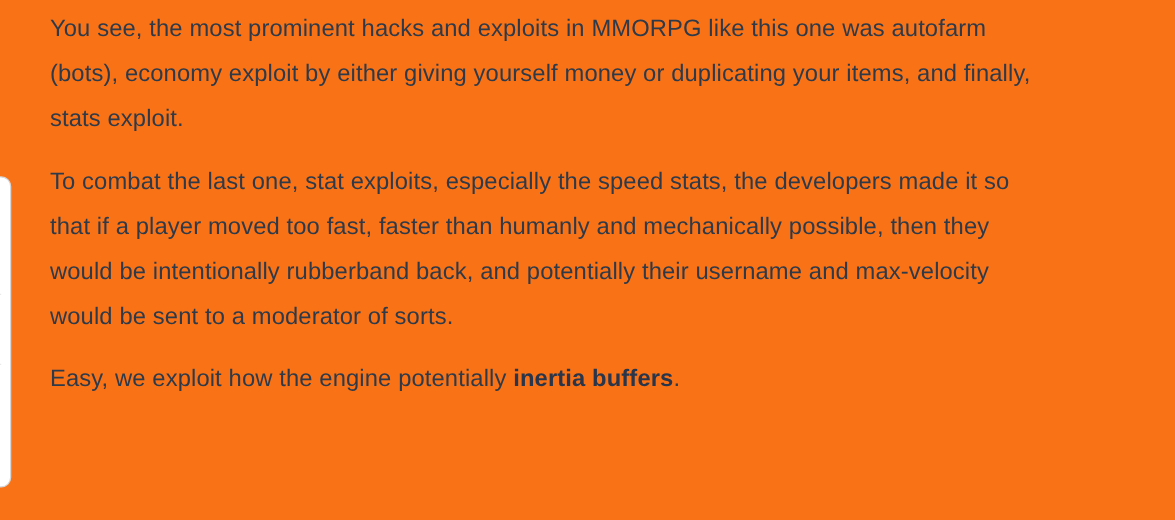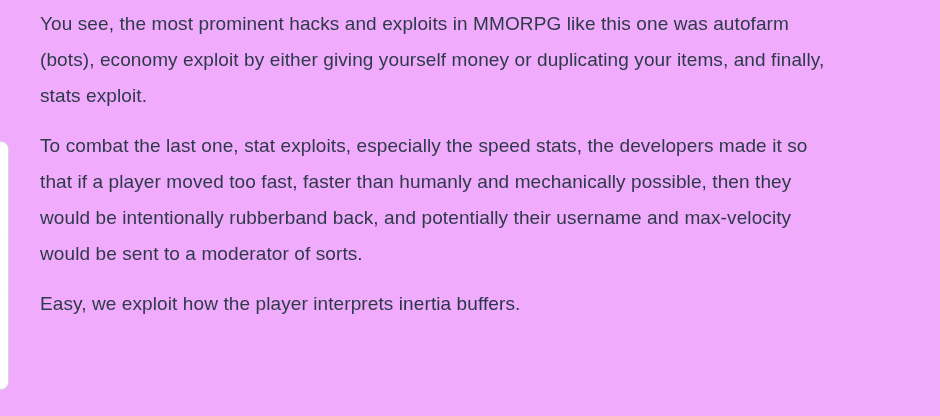--- a/index.html
+++ b/index.html
@@ -5,39 +5,39 @@
   html, body {
     margin: 0;
     padding: 0;
     background: #ffffff;
   }
   .viewport {
     position: relative;
     width: 940px;
     height: 416px;
     overflow: hidden;
-    background: #f0abfc;
+    background: #f97316;
     font-family: "Liberation Sans", "DejaVu Sans", sans-serif;
   }
   .article-body {
     position: absolute;
     top: 6px;
     left: 40px;
     right: 10px;
     color: #2e3a4a;
     font-size: 19px;
     line-height: 36px;
     letter-spacing: 0.1px;
   }
   .para {
     margin: 0 0 14px 0;
     white-space: pre-line; 
   }
   .para strong {
-    font-weight: 400;
+    font-weight: 700;
     color: #29354a;
   }
   
   .clipped-side-card {
     position: absolute;
     left: -50px;
     top: 141px;
     width: 59px;
     height: 249px;
     background: #ffffff;
@@ -69,16 +69,16 @@
     <p class="para">You see, the most prominent hacks and exploits in MMORPG like this one was autofarm
 (bots), economy exploit by either giving yourself money or duplicating your items, and finally,
 stats exploit.</p>
 
     <p class="para">To combat the last one, stat exploits, especially the speed stats, the developers made it so
 that if a player moved too fast, faster than humanly and mechanically possible, then they
 would be intentionally rubberband back, and potentially their username and max-velocity
 would be sent to a moderator of sorts.</p>
 
 
-    <p class="para"><span>Easy, we exploit how the player interprets </span><strong>inertia buffers</strong><span>.</span></p>
+    <p class="para"><span>Easy, we exploit how the engine potentially </span><strong>inertia buffers</strong><span>.</span></p>
   </main>
 
 </div>
 
 </body></html>

